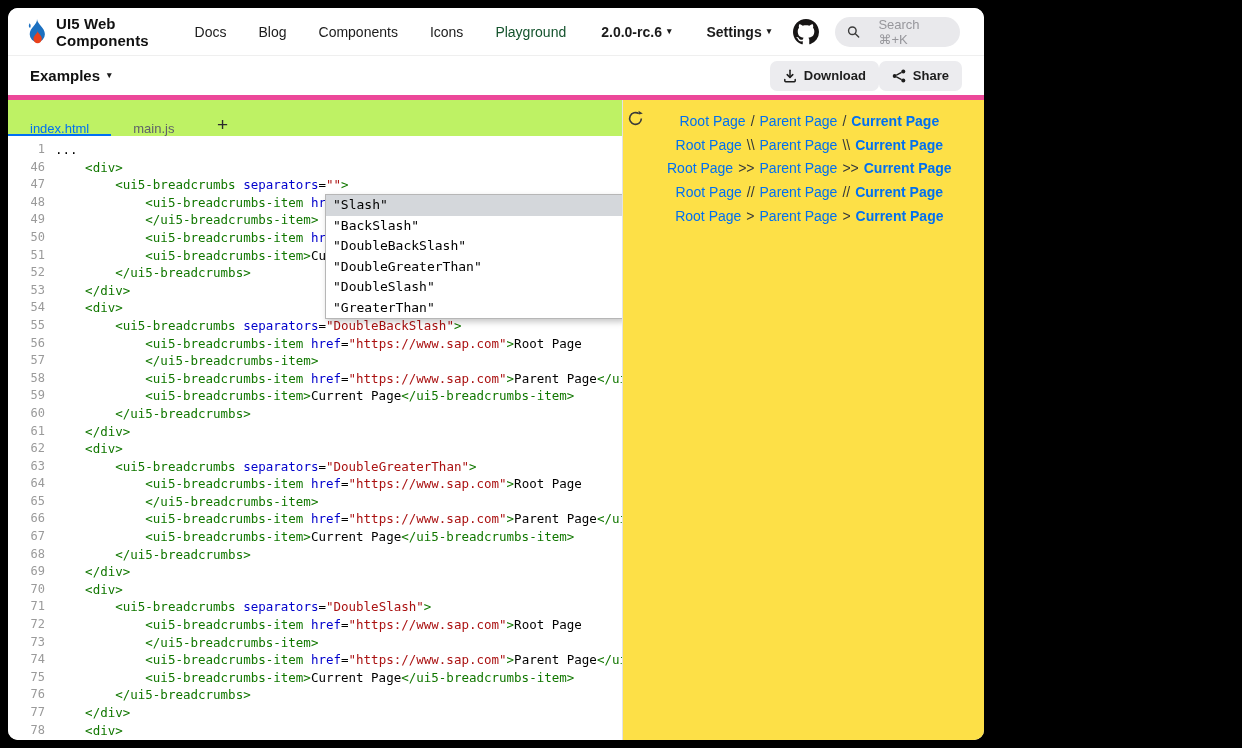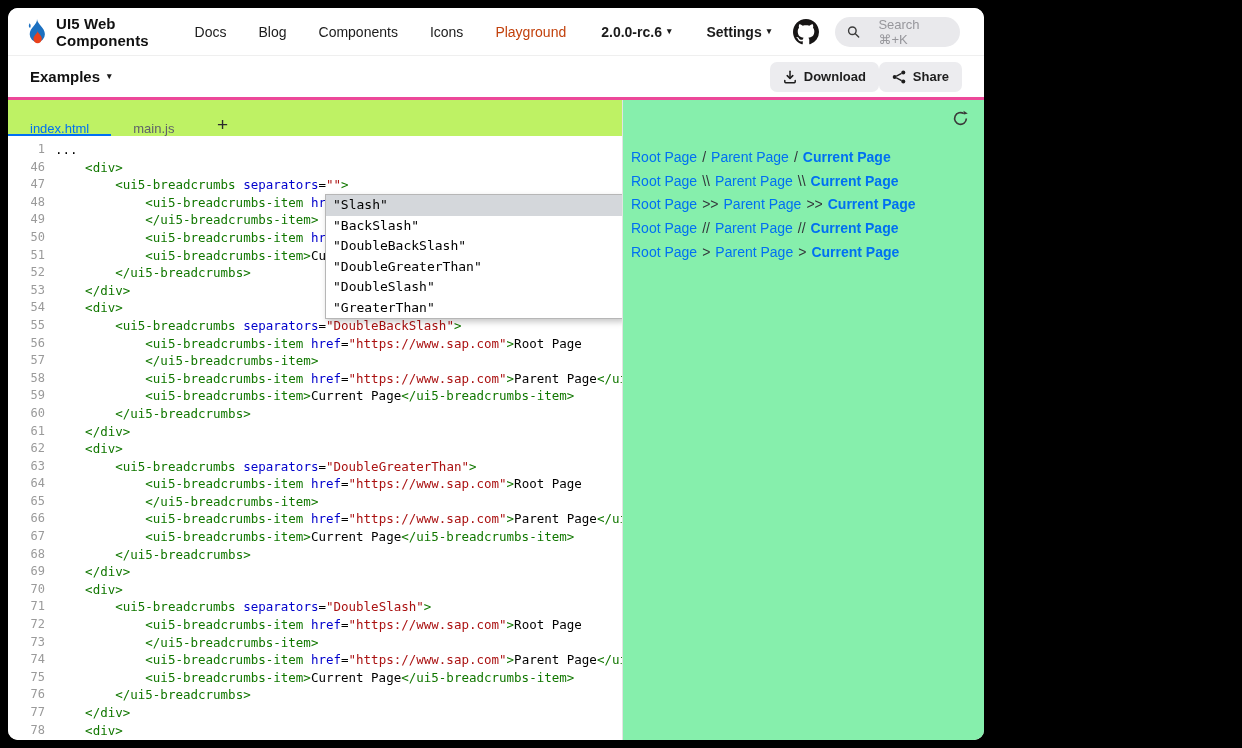--- a/index.html
+++ b/index.html
@@ -10,45 +10,45 @@
             background: #fff; border-radius: 10px; overflow: hidden;
             display: flex; flex-direction: column; }
 
   
   .header { height: 48px; flex: 0 0 48px; display: flex; align-items: center;
             padding: 0 24px 0 12px; border-bottom: 1px solid #efefef; background: #fff; }
   .logo { width: 24px; height: 28px; margin: 0 8px 0 4px; flex: 0 0 auto; }
   .brand { font-size: 15px; font-weight: 700; color: #111; letter-spacing: .1px; }
   .nav { display: flex; align-items: center; gap: 32px; margin-left: 29px; }
   .nav-link { font-size: 14px; color: #1b1b1b; text-decoration: none; cursor: pointer; }
-  .nav-link.active { color: #c2410c; }
+  .nav-link.active { color: #14532d; }
   .spacer { flex: 1; }
   .hdr-drop { display: flex; align-items: center; gap: 5px; font-size: 14px; font-weight: 600;
               color: #1b1b1b; margin-left: 35px; cursor: pointer; white-space: nowrap; }
   .caret { font-size: 9px; color: #1b1b1b; line-height: 1; }
   .gh-link { margin-left: 22px; display: flex; align-items: center; cursor: pointer; }
   .search-pill { margin-left: 16px; width: 168px; height: 30px; background: #e9e9ec;
                  border-radius: 15px; display: flex; align-items: center; gap: 18px;
                  padding: 0 12px; cursor: pointer; }
   .search-pill .ph { font-size: 13px; color: #97979c; }
 
   
   .toolbar { height: 44px; flex: 0 0 44px; display: flex; align-items: center;
-             padding: 0 22px; background: #fff; border-bottom: 3px solid #ec4899; }
+             padding: 0 22px; background: #fff; border-bottom: 5px solid #ec4899; }
   .examples { display: flex; align-items: center; gap: 7px; font-size: 15px; font-weight: 600;
               color: #111; cursor: pointer; }
   .tb-btn { height: 30px; display: flex; align-items: center; gap: 7px; background: #ececef;
             border: none; border-radius: 7px; padding: 0 13px; font-family: "Liberation Sans", sans-serif;
             font-size: 13px; font-weight: 700; color: #1d1d1d; cursor: pointer; }
 
   
   .main { flex: 1; display: flex; min-height: 0; }
   .editor-pane { width: 615px; flex: 0 0 615px; border-right: 1px solid #e3e3e3;
                  display: flex; flex-direction: column; position: relative; background: #fff; }
-  .preview-pane { flex: 1; background: #86efac; display: flex; flex-direction: column; }
+  .preview-pane { flex: 1; background: #fde047; display: flex; flex-direction: row; text-align: center; }
 
   
   .tabbar { height: 36px; flex: 0 0 36px; background: #bef264; display: flex; align-items: flex-end;
             }
   .tab { display: flex; align-items: center; padding: 0 22px; font-size: 13px; color: #5f6368;
          cursor: pointer; }
   .tab.active { color: #0070f2; box-shadow: inset 0 -2px 0 #0070f2; }
   .newtab { width: 40px; display: flex; align-items: center; justify-content: center;
             font-size: 19px; color: #2b2b2b; cursor: pointer; margin-left: 6px; }
 

